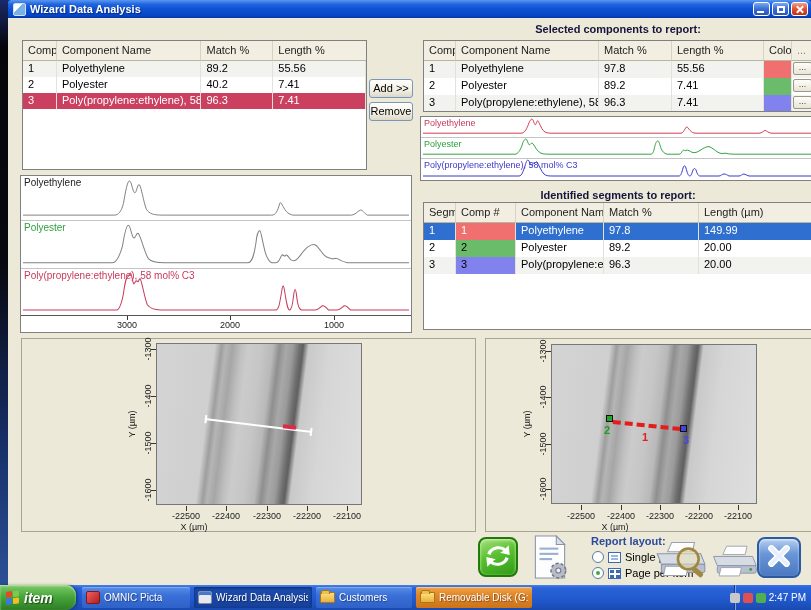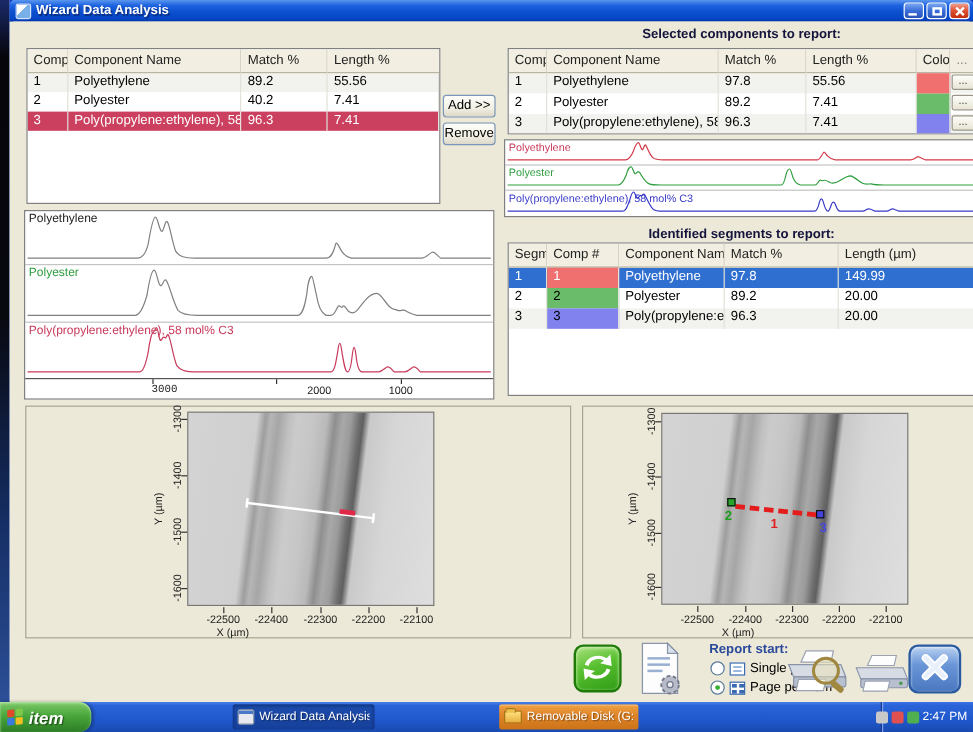--- a/index.html
+++ b/index.html
@@ -298,22 +298,22 @@
         <div class="spec-row" style="height:46px;">
           <span class="spec-label c-red">Poly(propylene:ethylene), 58 mol% C3</span>
           <svg class="spec-svg" viewBox="0 0 392 45" preserveAspectRatio="none">
               <path fill="none" stroke-width="1" d="M2 40 L96 40 C99 40 101 34 103 24 C104 16 106 8 107 8 C108 8 109 4 110 4 C111 4 112 12 113 14 C114 16 115 10 117 12 C118 14 119 8 120 10 C122 14 124 28 127 35 C130 39 134 40 140 40 L256 40 C259 40 260 34 262 22 C263 15 264 15 265 22 C267 34 268 40 270 40 C272 40 273 35 274 26 C275 18 276 18 277 26 C278 35 280 40 282 40 L296 40 C299 40 301 37 303 36 C305 35 307 38 309 40 L318 40 C321 40 323 37 325 36 C327 35 329 38 331 40 L390 40" stroke="#c83a5a"></path>
             </svg>
         </div>
         <div class="axis-strip">
           <div class="axis-tick" style="left:106px;"></div>
           <div class="axis-tick" style="left:209px;"></div>
           <div class="axis-tick" style="left:313px;"></div>
-          <span class="axis-lab" style="left:116px;font-family:Liberation Mono, monospace;">3000</span>
-          <span class="axis-lab" style="left:209px;margin-left:36px;">2000</span>
+          <span class="axis-lab" style="left:106px;">3000</span>
+          <span class="axis-lab" style="left:209px;">2000</span>
           <span class="axis-lab" style="left:313px;">1000</span>
         </div>
       </div>
 
       <div class="map-box" style="left:13px; top:320px; width:455px; height:194px;">
         <div class="micro-img" style="left:134px; top:4px; width:206px; height:162px;">
           <div class="measure-line" style="left:48px; top:74px; width:108px; transform:rotate(6.9deg);"></div>
           <div class="red-seg" style="left:126px; top:81px; width:13px; height:4px; transform:rotate(6.9deg);"></div>
         </div>
         <span class="ylab" style="left:110px; top:85px;">Y (µm)</span>
@@ -381,21 +381,21 @@
           <path d="M4 2 h20 l8 8 v32 h-28 z" fill="#fdfdfd" stroke="#8a94a8"></path>
           <path d="M24 2 l8 8 h-8 z" fill="#d8e0ec" stroke="#8a94a8"></path>
           <rect x="8" y="13" width="18" height="2" fill="#9ab0d0"></rect>
           <rect x="8" y="18" width="18" height="2" fill="#9ab0d0"></rect>
           <rect x="8" y="23" width="12" height="2" fill="#9ab0d0"></rect>
           <circle cx="26" cy="35" r="7" fill="#b8bcc8" stroke="#70788a" stroke-width="1.5" stroke-dasharray="3 2"></circle>
           <circle cx="26" cy="35" r="2.4" fill="#ececf0" stroke="#70788a"></circle>
         </svg>
       </button>
 
-      <div class="report-title" style="left:583px; top:517px;">Report start:</div>
+      <div class="report-title" style="left:583px; top:517px;">Report layout:</div>
       <div class="radio-row" style="left:584px; top:532px;">
         <span class="radio"></span>
         <span class="page-ic single"></span>
         <span class="radio-lab">Single page</span>
       </div>
       <div class="radio-row" style="left:584px; top:548px;">
         <span class="radio sel"></span>
         <span class="page-ic multi"></span>
         <span class="radio-lab">Page per item</span>
       </div>
@@ -433,23 +433,31 @@
   <div class="taskbar">
     <div class="start-btn">
       <span class="flag">
         <i style="background:#e04a2a;"></i>
           <i style="background:#7ec84a;"></i>
           <i style="background:#3a7ae0;"></i>
           <i style="background:#f0c020;"></i>
       </span>
       <span class="start-label">item</span>
     </div>
+    <div class="task-item" style="left:82px; width:108px;">
+      <span class="ti omnic"></span>
+      <span class="task-label">OMNIC Picta</span>
+    </div>
     <div class="task-item active" style="left:194px; width:118px;">
       <span class="ti wda"></span>
       <span class="task-label">Wizard Data Analysis</span>
+    </div>
+    <div class="task-item" style="left:316px; width:96px;">
+      <span class="folder"></span>
+      <span class="task-label">Customers</span>
     </div>
     <div class="task-item alert" style="left:416px; width:116px;">
       <span class="folder"></span>
       <span class="task-label">Removable Disk (G:)</span>
     </div>
     <div class="tray">
       <span class="tray-ic" style="background:#c8c8c8;"></span>
       <span class="tray-ic" style="background:#e05050;"></span>
       <span class="tray-ic" style="background:#50b050;"></span>
       <span class="clock">2:47 PM</span>

